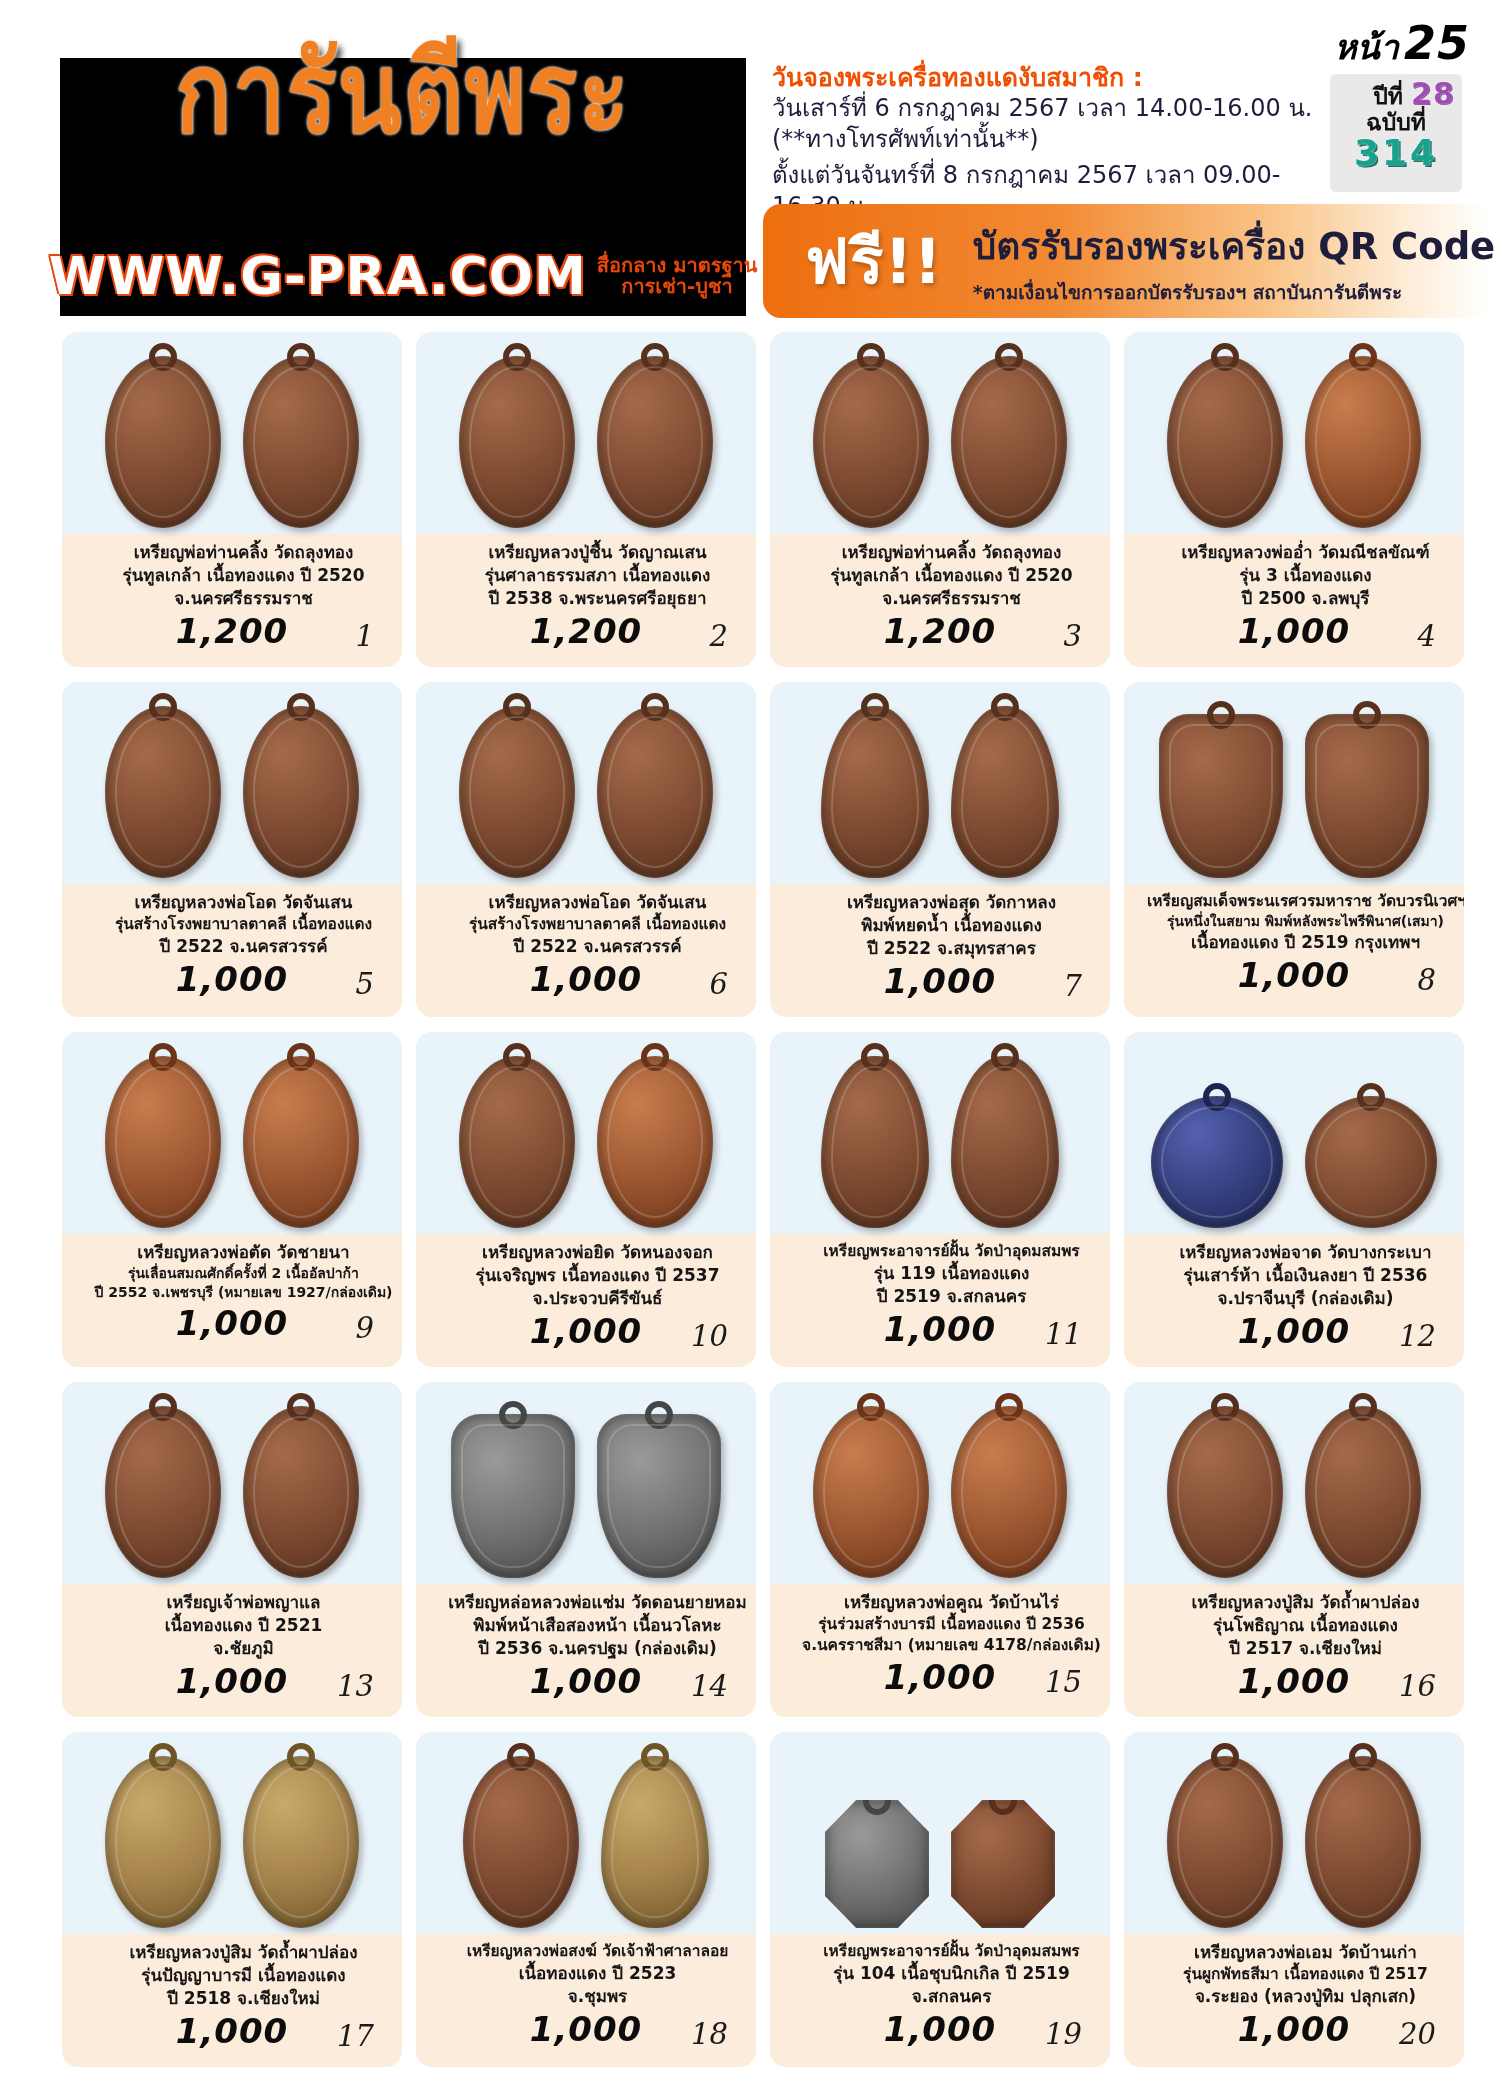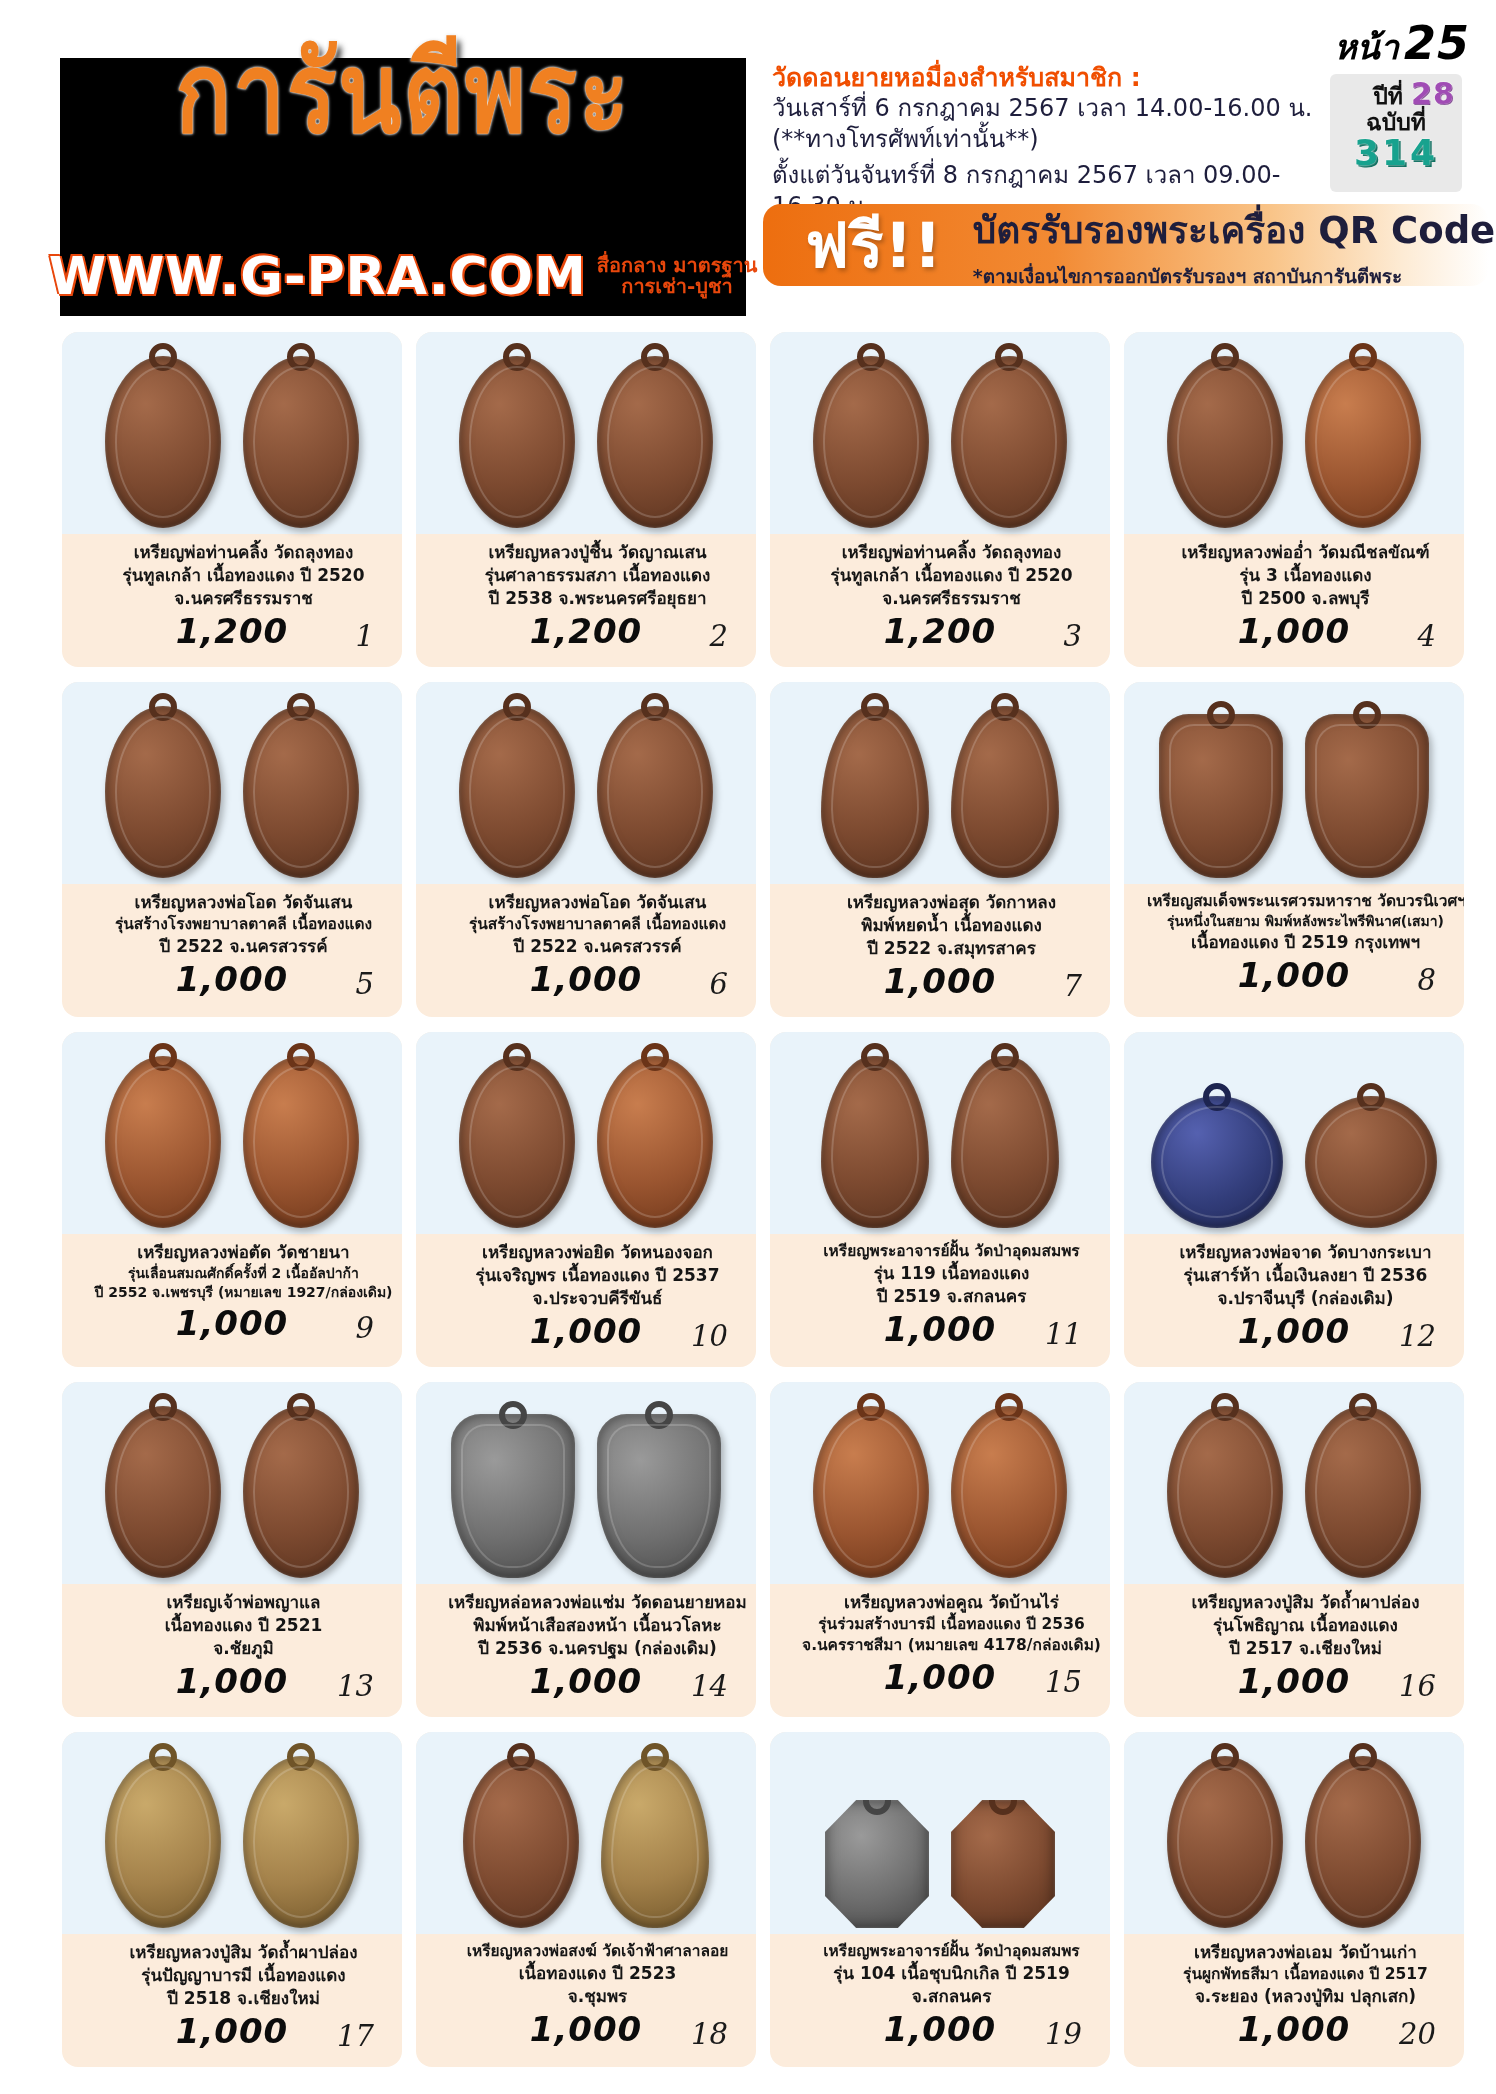--- a/index.html
+++ b/index.html
@@ -54,21 +54,21 @@
     font-size:30px; font-weight:900; color:var(--purple,#a04cb4);
     text-shadow:0 0 2px #fff, 1px 1px 0 #6d2a80; letter-spacing:1px;
   }
   .iss-label2 { font-size:23px; font-weight:700; color:#111; }
   .iss-num {
     font-size:36px; font-weight:900; color:var(--teal,#18a28e); letter-spacing:3px;
     text-shadow:0 0 2px #fff, 2px 2px 0 #0d6e5f;
   }
 
   .free-banner {
-    position:absolute; left:763px; top:204px; width:726px; height:82px;
+    position:absolute; left:763px; top:204px; width:726px; height:114px;
     border-radius:18px;
     background:linear-gradient(90deg,#ed6e0f 0%,#f28a33 40%,#f9c488 70%,#fdebd4 88%,#ffffff 100%);
     display:flex; align-items:center;
   }
   .free-word {
     color:#ffffff; font-size:62px; font-weight:900; margin-left:42px; letter-spacing:1px;
     white-space:nowrap; text-shadow:2px 3px 4px rgba(0,0,0,.25);
   }
   .banner-texts { margin-left:30px; }
   .banner-title { font-size:37px; font-weight:600; color:var(--dark-navy,#1e1e3c); white-space:nowrap; }
@@ -139,21 +139,21 @@
     <div class="logo-bottom">
       <span class="logo-url">WWW.G-PRA.COM</span>
       <span class="logo-tagline">
         <span>สื่อกลาง มาตรฐาน</span><br>
         <span>การเช่า-บูชา</span>
       </span>
     </div>
   </div>
 
   <div class="booking">
-    <div class="bk-label">วัดดอนยายหอมื่องสำหรับสมาชิก :</div>
+    <div class="bk-label">วันจองพระเครื่อทองแดงับสมาชิก :</div>
     <div class="bk-detail">วันเสาร์ที่ 6 กรกฎาคม 2567 เวลา 14.00-16.00 น. (**ทางโทรศัพท์เท่านั้น**)</div>
     <div class="bk-detail">ตั้งแต่วันจันทร์ที่ 8 กรกฎาคม 2567 เวลา 09.00-16.30 น.</div>
   </div>
 
   <div class="issue-box">
     <div class="iss-row1">
       <span>ปีที่</span>
       <span class="iss-year">28</span>
     </div>
     <div class="iss-label2">ฉบับที่</div>

